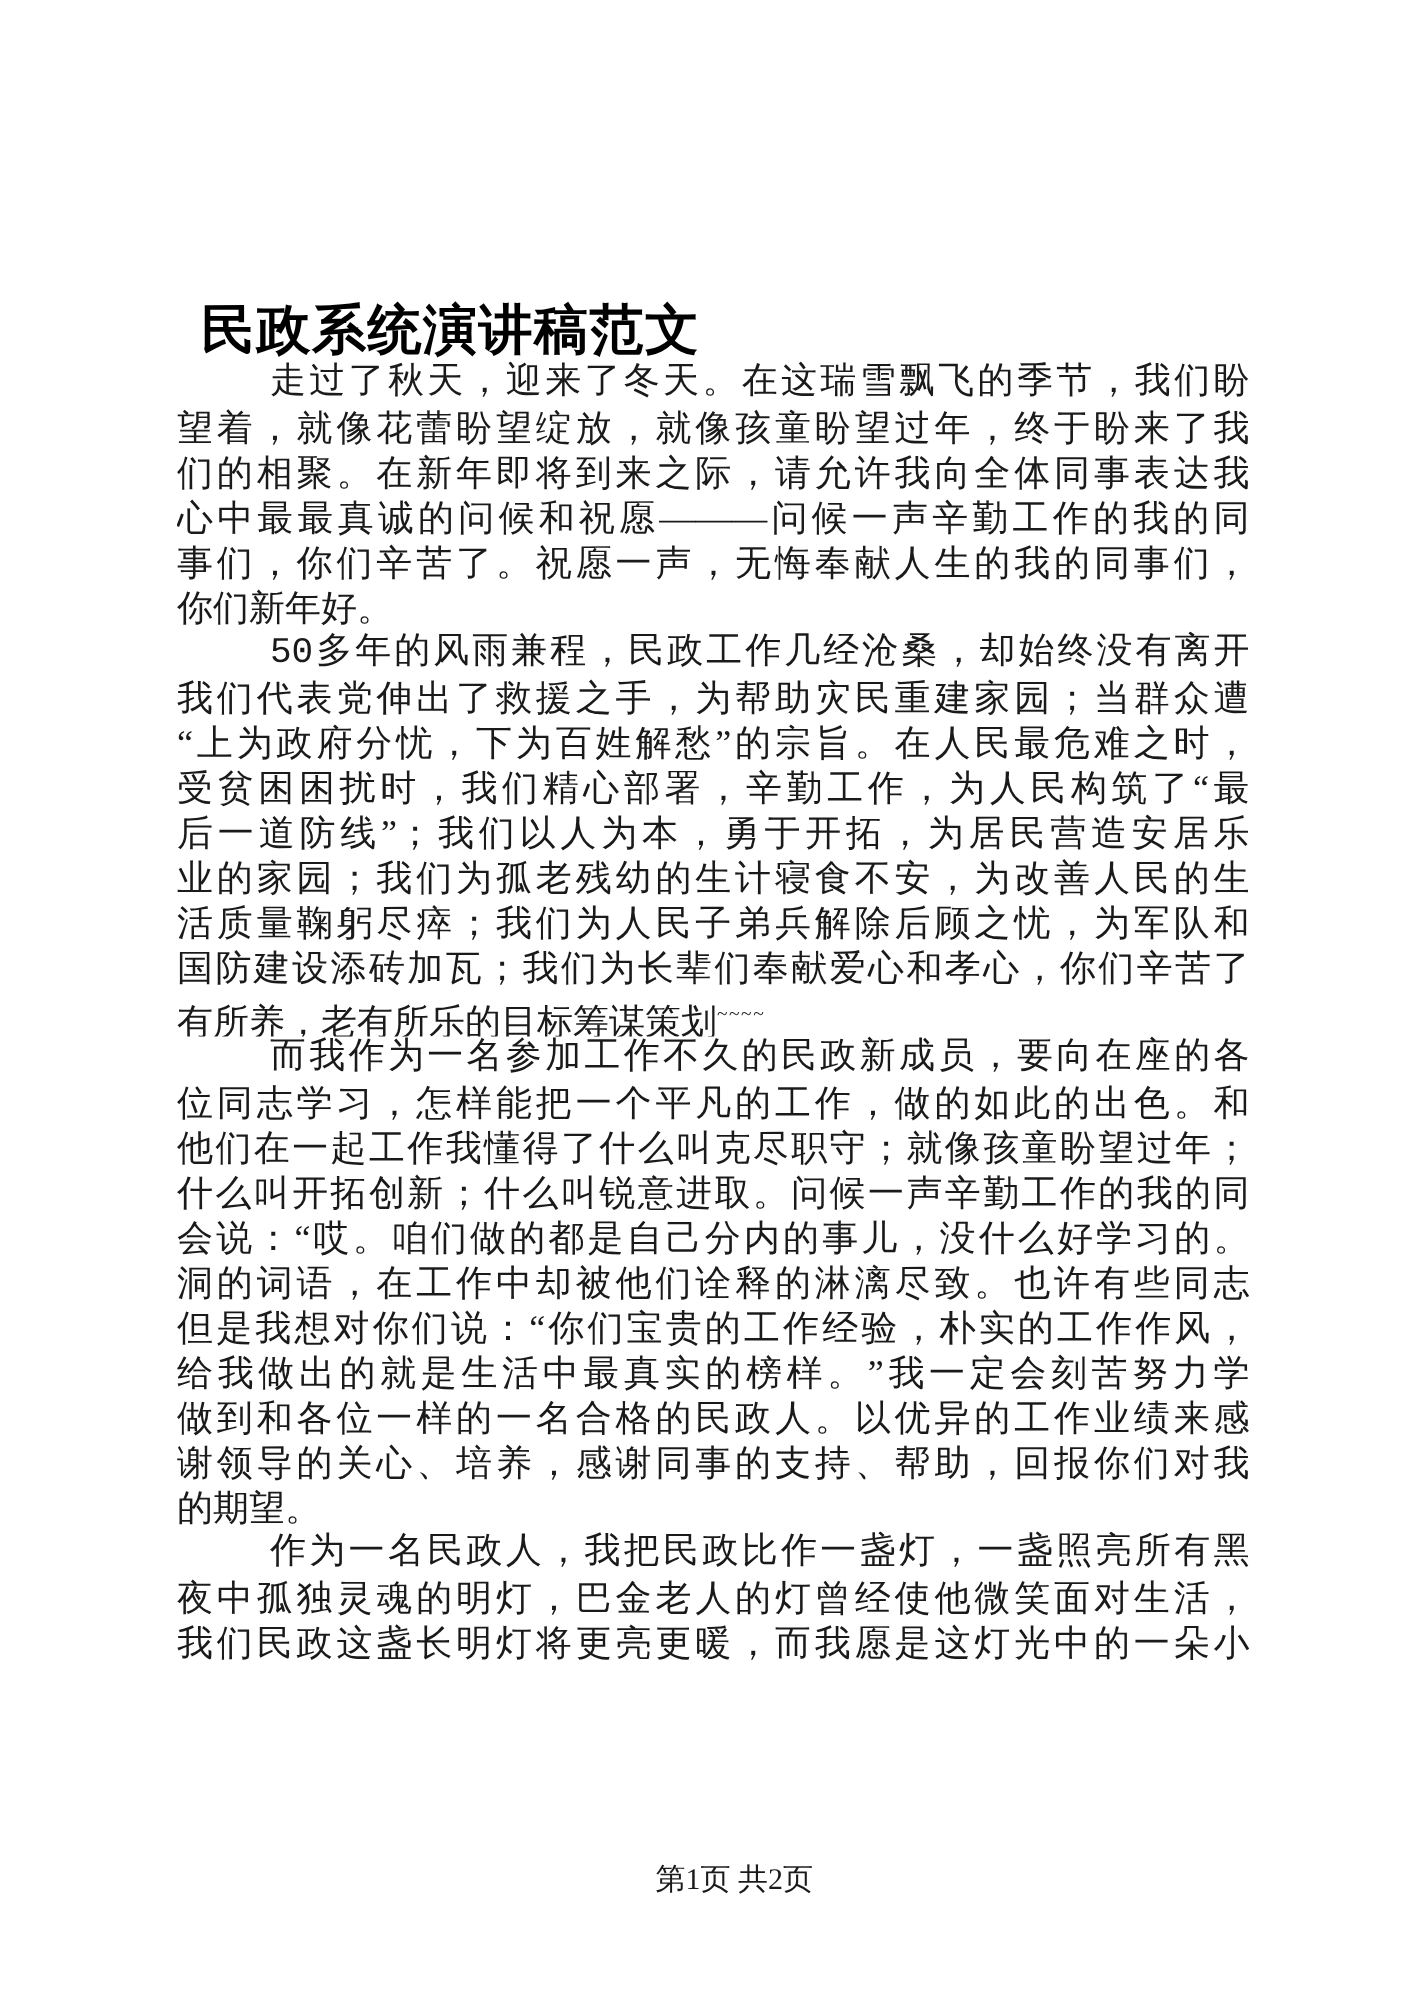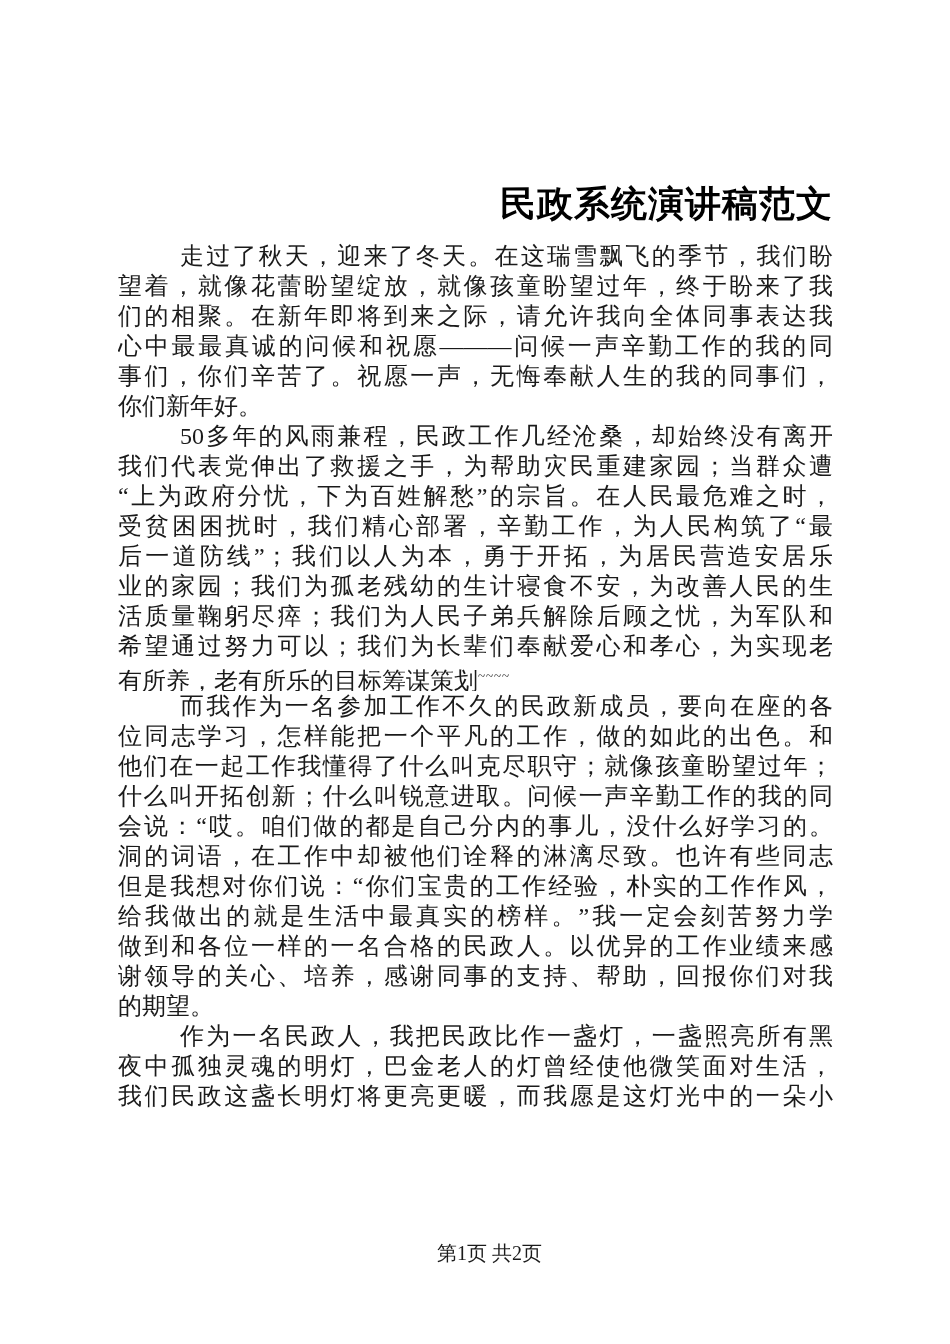--- a/index.html
+++ b/index.html
@@ -14,22 +14,22 @@
     background: #ffffff;
     overflow: hidden;
     font-family: "Liberation Serif", "DejaVu Serif", serif;
     color: #000000;
   }
   .doc-title {
     position: absolute;
     top: 180px;
     left: 118px;
     width: 715px;
-    margin: 0;
-    text-align: right;
+    margin: 16px;
+    text-align: left;
     font-size: 36px;
     font-weight: bold;
     letter-spacing: 1px;
     color: #000000;
   }
   .doc-body {
     position: absolute;
     top: 241px;
     left: 118px;
     width: 715px;
@@ -45,20 +45,21 @@
     height: 30px;
     line-height: 30px;
     width: 715px;
     text-align: justify;
     text-align-last: justify;
     overflow: hidden;
     white-space: nowrap;
   }
   .line.first-line {
     padding-left: 62px;
+    font-family: Liberation Mono, monospace;
   }
   .line.para-end {
     text-align-last: left;
   }
   .sup {
     vertical-align: super;
     font-size: 13px;
     letter-spacing: 1px;
   }
   .page-footer {
@@ -86,21 +87,21 @@
         <div class="line para-end">你们新年好。</div>
       </div>
       <div class="paragraph">
         <div class="line first-line">50多年的风雨兼程，民政工作几经沧桑，却始终没有离开</div>
         <div class="line">我们代表党伸出了救援之手，为帮助灾民重建家园；当群众遭</div>
         <div class="line">“上为政府分忧，下为百姓解愁”的宗旨。在人民最危难之时，</div>
         <div class="line">受贫困困扰时，我们精心部署，辛勤工作，为人民构筑了“最</div>
         <div class="line">后一道防线”；我们以人为本，勇于开拓，为居民营造安居乐</div>
         <div class="line">业的家园；我们为孤老残幼的生计寝食不安，为改善人民的生</div>
         <div class="line">活质量鞠躬尽瘁；我们为人民子弟兵解除后顾之忧，为军队和</div>
-        <div class="line">希望通过努力可以；我们为长辈们奉献爱心和孝心，为实现老</div>
+        <div class="line">国防建设添砖加瓦；我们为长辈们奉献爱心和孝心，你们辛苦了</div>
         <div class="line para-end">有所养，老有所乐的目标筹谋策划<span class="sup">~~~~</span></div>
       </div>
       <div class="paragraph">
         <div class="line first-line">而我作为一名参加工作不久的民政新成员，要向在座的各</div>
         <div class="line">位同志学习，怎样能把一个平凡的工作，做的如此的出色。和</div>
         <div class="line">他们在一起工作我懂得了什么叫克尽职守；就像孩童盼望过年；</div>
         <div class="line">什么叫开拓创新；什么叫锐意进取。问候一声辛勤工作的我的同</div>
         <div class="line">会说：“哎。咱们做的都是自己分内的事儿，没什么好学习的。</div>
         <div class="line">洞的词语，在工作中却被他们诠释的淋漓尽致。也许有些同志</div>
         <div class="line">但是我想对你们说：“你们宝贵的工作经验，朴实的工作作风，</div>

